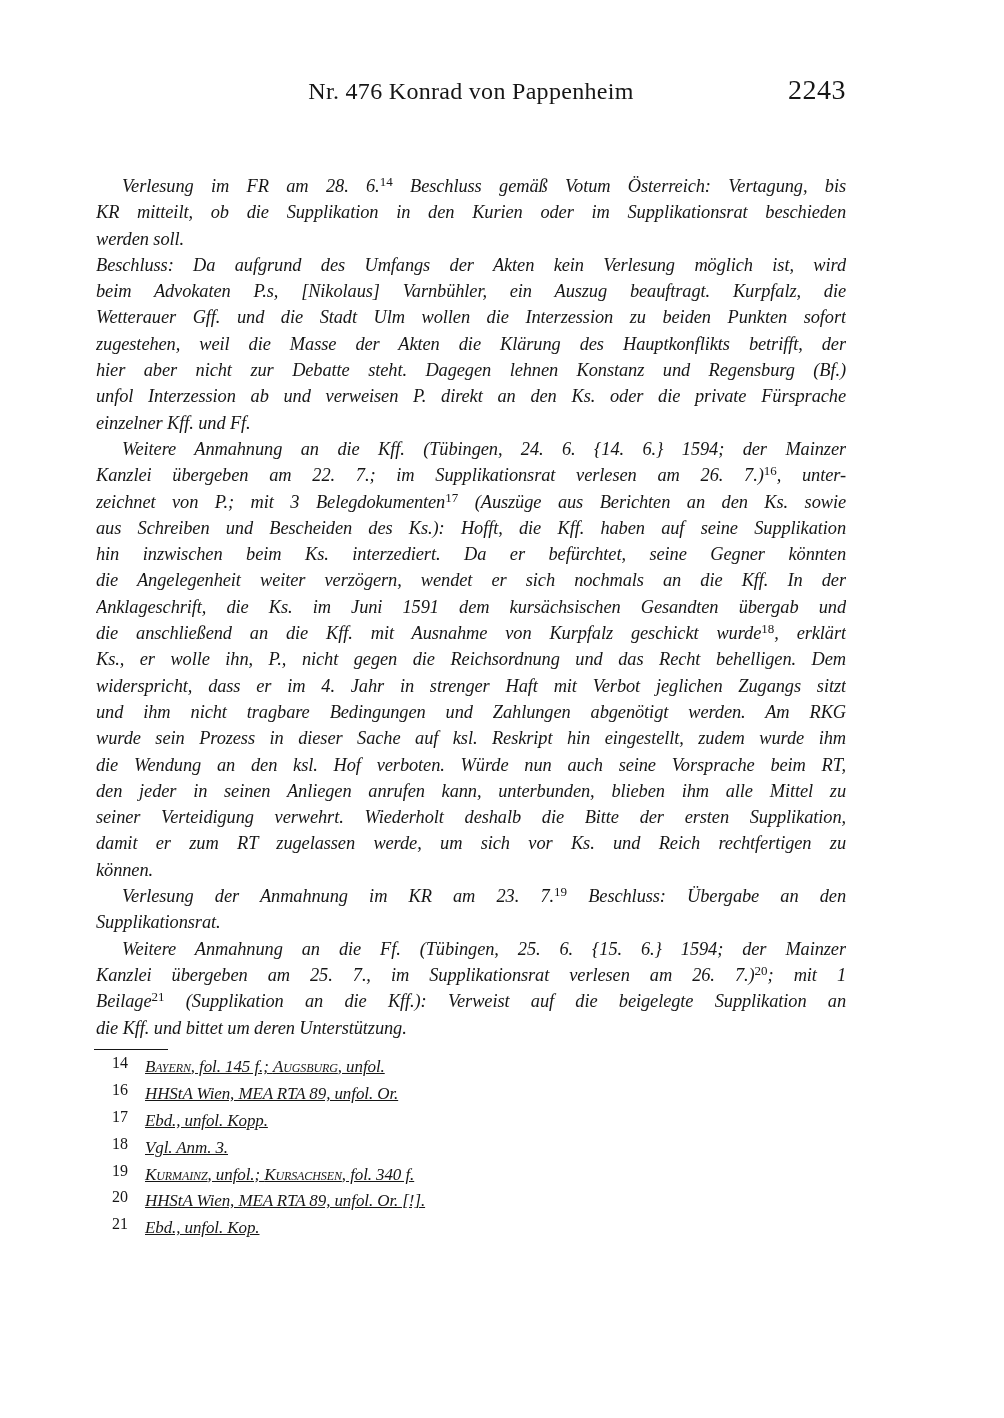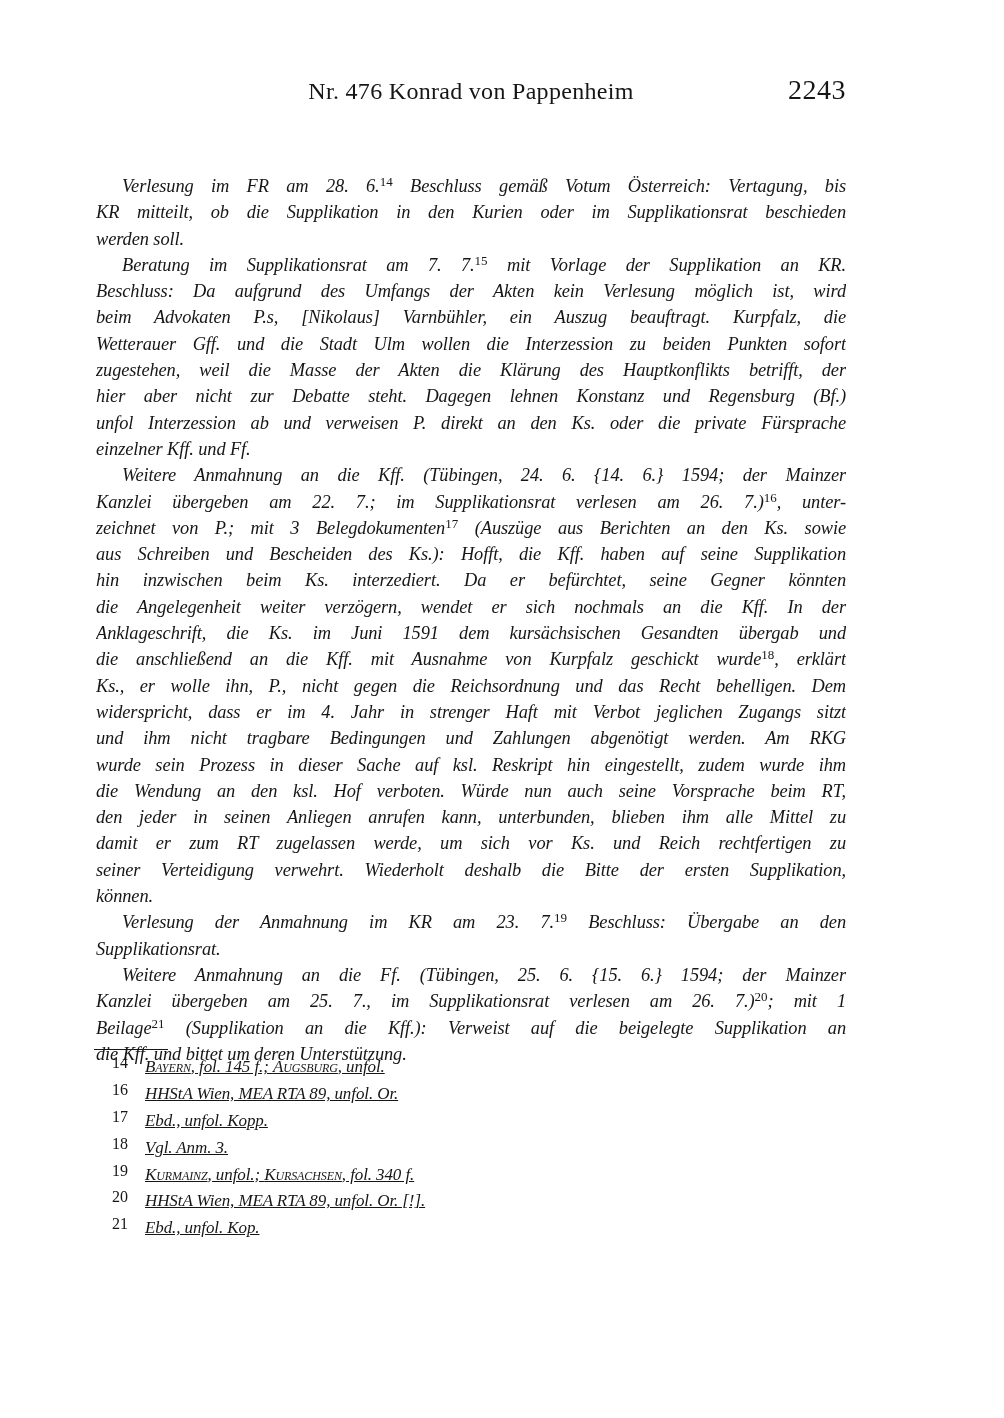--- a/index.html
+++ b/index.html
@@ -80,21 +80,20 @@
     </div>
   </div>
 
   <div class="body">
       <div class="para">
         <div class="line first">Verlesung im FR am 28. 6.<sup class="fnref">14</sup> Beschluss gemäß Votum Österreich: Vertagung, bis</div>
         <div class="line">KR mitteilt, ob die Supplikation in den Kurien oder im Supplikationsrat beschieden</div>
         <div class="line last">werden soll.</div>
       </div>
       <div class="para">
-        <div class="line first">Beratung im Supplikationsrat am 7. 7.<sup class="fnref">15</sup> mit Vorlage der Supplikation an KR.</div>
         <div class="line">Beschluss: Da aufgrund des Umfangs der Akten kein Verlesung möglich ist, wird</div>
         <div class="line">beim Advokaten P.s, [Nikolaus] Varnbühler, ein Auszug beauftragt. Kurpfalz, die</div>
         <div class="line">Wetterauer Gff. und die Stadt Ulm wollen die Interzession zu beiden Punkten sofort</div>
         <div class="line">zugestehen, weil die Masse der Akten die Klärung des Hauptkonflikts betrifft, der</div>
         <div class="line">hier aber nicht zur Debatte steht. Dagegen lehnen Konstanz und Regensburg (Bf.)</div>
         <div class="line">unfol Interzession ab und verweisen P. direkt an den Ks. oder die private Fürsprache</div>
         <div class="line last">einzelner Kff. und Ff.</div>
       </div>
       <div class="para">
         <div class="line first">Weitere Anmahnung an die Kff. (Tübingen, 24. 6. {14. 6.} 1594; der Mainzer</div>
@@ -104,22 +103,22 @@
         <div class="line">hin inzwischen beim Ks. interzediert. Da er befürchtet, seine Gegner könnten</div>
         <div class="line">die Angelegenheit weiter verzögern, wendet er sich nochmals an die Kff. In der</div>
         <div class="line">Anklageschrift, die Ks. im Juni 1591 dem kursächsischen Gesandten übergab und</div>
         <div class="line">die anschließend an die Kff. mit Ausnahme von Kurpfalz geschickt wurde<sup class="fnref">18</sup>, erklärt</div>
         <div class="line">Ks., er wolle ihn, P., nicht gegen die Reichsordnung und das Recht behelligen. Dem</div>
         <div class="line">widerspricht, dass er im 4. Jahr in strenger Haft mit Verbot jeglichen Zugangs sitzt</div>
         <div class="line">und ihm nicht tragbare Bedingungen und Zahlungen abgenötigt werden. Am RKG</div>
         <div class="line">wurde sein Prozess in dieser Sache auf ksl. Reskript hin eingestellt, zudem wurde ihm</div>
         <div class="line">die Wendung an den ksl. Hof verboten. Würde nun auch seine Vorsprache beim RT,</div>
         <div class="line">den jeder in seinen Anliegen anrufen kann, unterbunden, blieben ihm alle Mittel zu</div>
+        <div class="line">seiner Verteidigung verwehrt. Wiederholt deshalb die Bitte der ersten Supplikation,</div>
         <div class="line">damit er zum RT zugelassen werde, um sich vor Ks. und Reich rechtfertigen zu</div>
-        <div class="line">seiner Verteidigung verwehrt. Wiederholt deshalb die Bitte der ersten Supplikation,</div>
         <div class="line last">können.</div>
       </div>
       <div class="para">
         <div class="line first">Verlesung der Anmahnung im KR am 23. 7.<sup class="fnref">19</sup> Beschluss: Übergabe an den</div>
         <div class="line last">Supplikationsrat.</div>
       </div>
       <div class="para">
         <div class="line first">Weitere Anmahnung an die Ff. (Tübingen, 25. 6. {15. 6.} 1594; der Mainzer</div>
         <div class="line">Kanzlei übergeben am 25. 7., im Supplikationsrat verlesen am 26. 7.)<sup class="fnref">20</sup>; mit 1</div>
         <div class="line">Beilage<sup class="fnref">21</sup> (Supplikation an die Kff.): Verweist auf die beigelegte Supplikation an</div>

